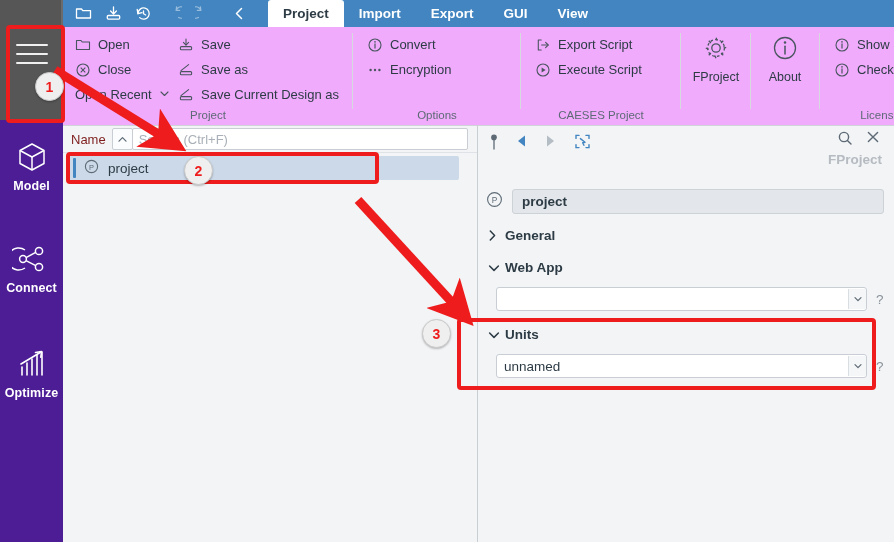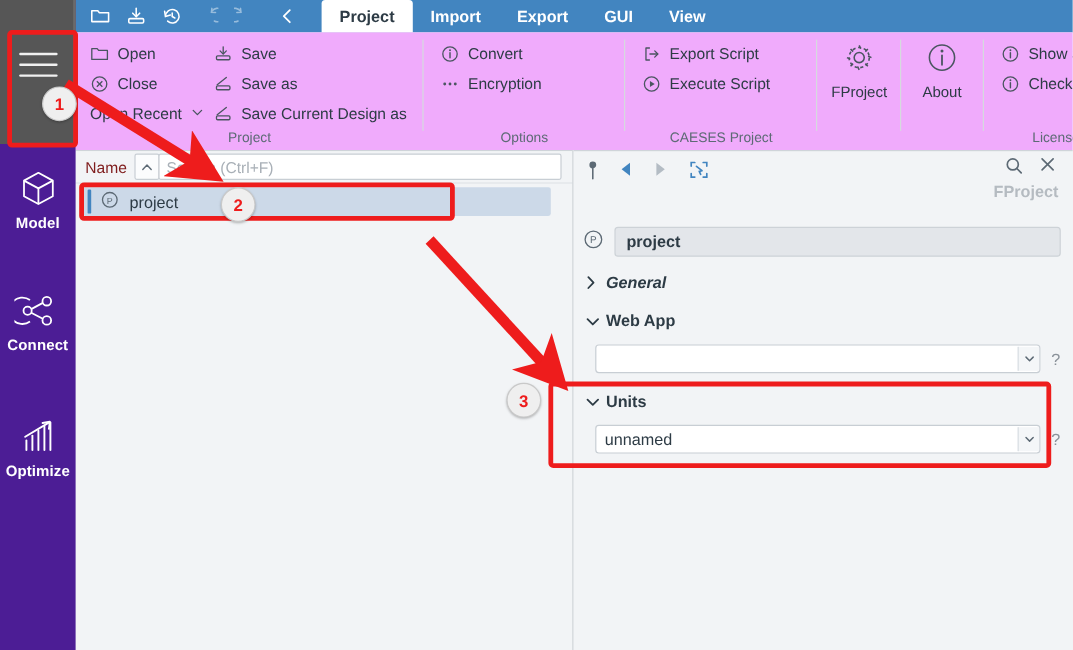--- a/index.html
+++ b/index.html
@@ -133,21 +133,21 @@
     position:absolute;left:8px;top:63px;right:10px;height:24px;display:flex;align-items:center;gap:9px;
   }
   .namefield{
     flex:1;height:23px;background:#e3e6ea;border:1px solid #cdd2d7;border-radius:3px;
     display:flex;align-items:center;padding-left:9px;font-size:13.5px;font-weight:bold;color:#2d3b45;
   }
   .sec{
     position:absolute;left:10px;display:flex;align-items:center;gap:8px;
     font-size:13.5px;font-weight:bold;color:#2d3b45;cursor:pointer;
   }
-  #sec-general{top:102px;font-style:italic;}
+  #sec-general{top:102px;}
   #sec-webapp{top:134px;}
   #sec-units{top:201px;}
   .chev{width:9px;height:13px;display:block;}
   .combo-row{position:absolute;left:18px;right:10px;display:flex;align-items:center;gap:9px;}
   #combo-webapp{top:161px;}
   #combo-units{top:228px;}
   .combo{
     flex:1;height:22px;background:#ffffff;border:1px solid #c8ced4;border-radius:3px;
     display:flex;align-items:center;justify-content:space-between;cursor:pointer;
   }

